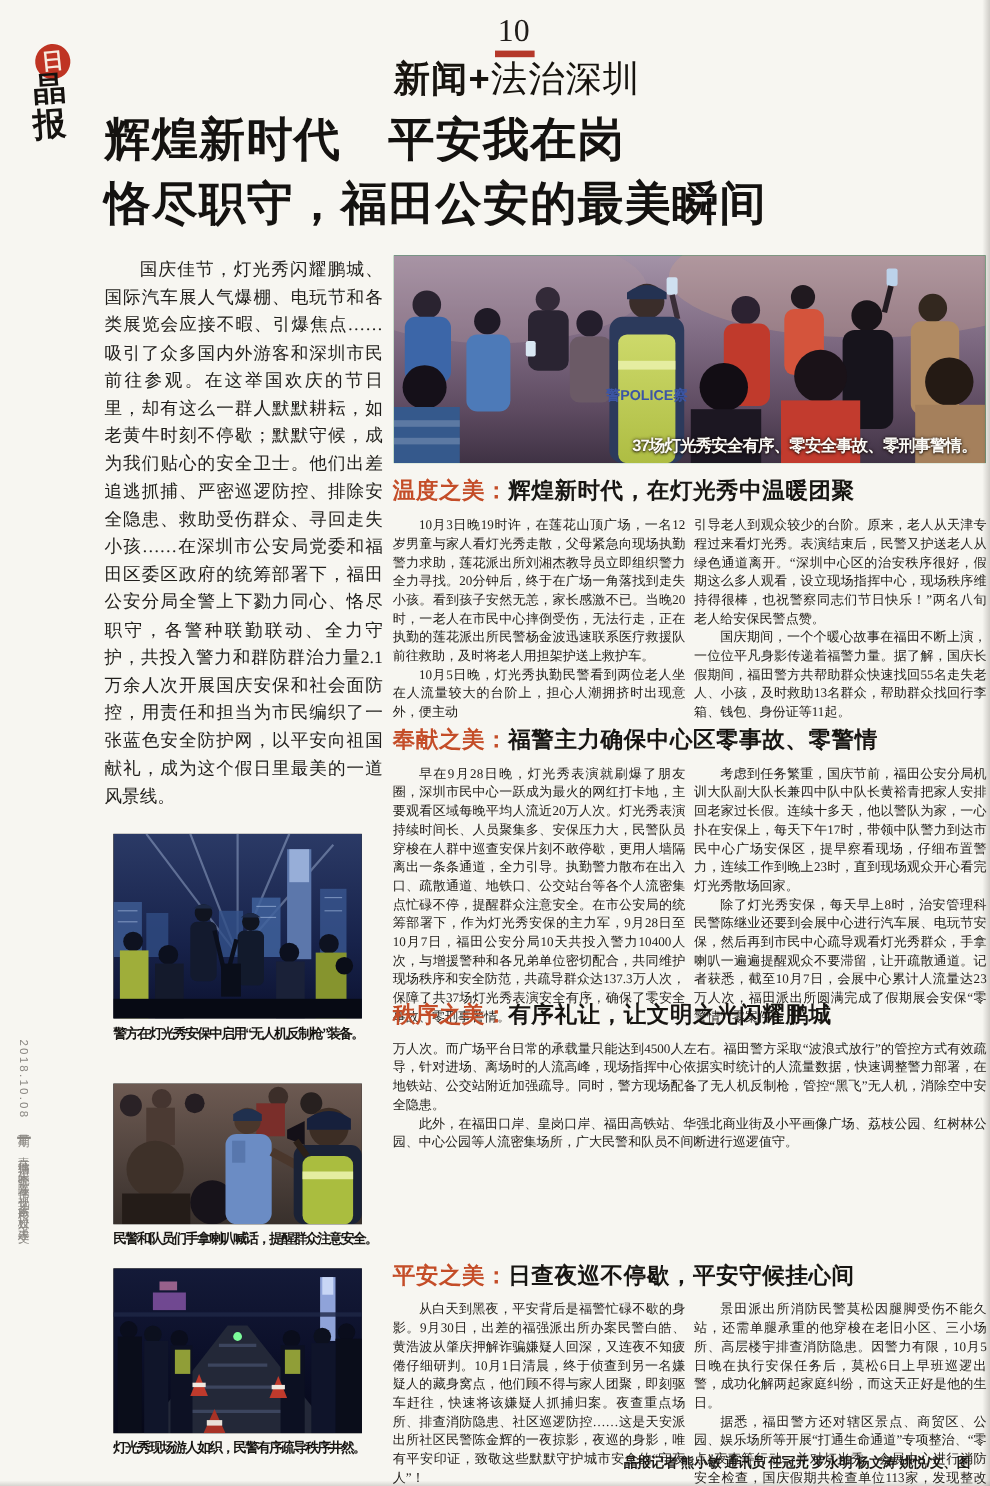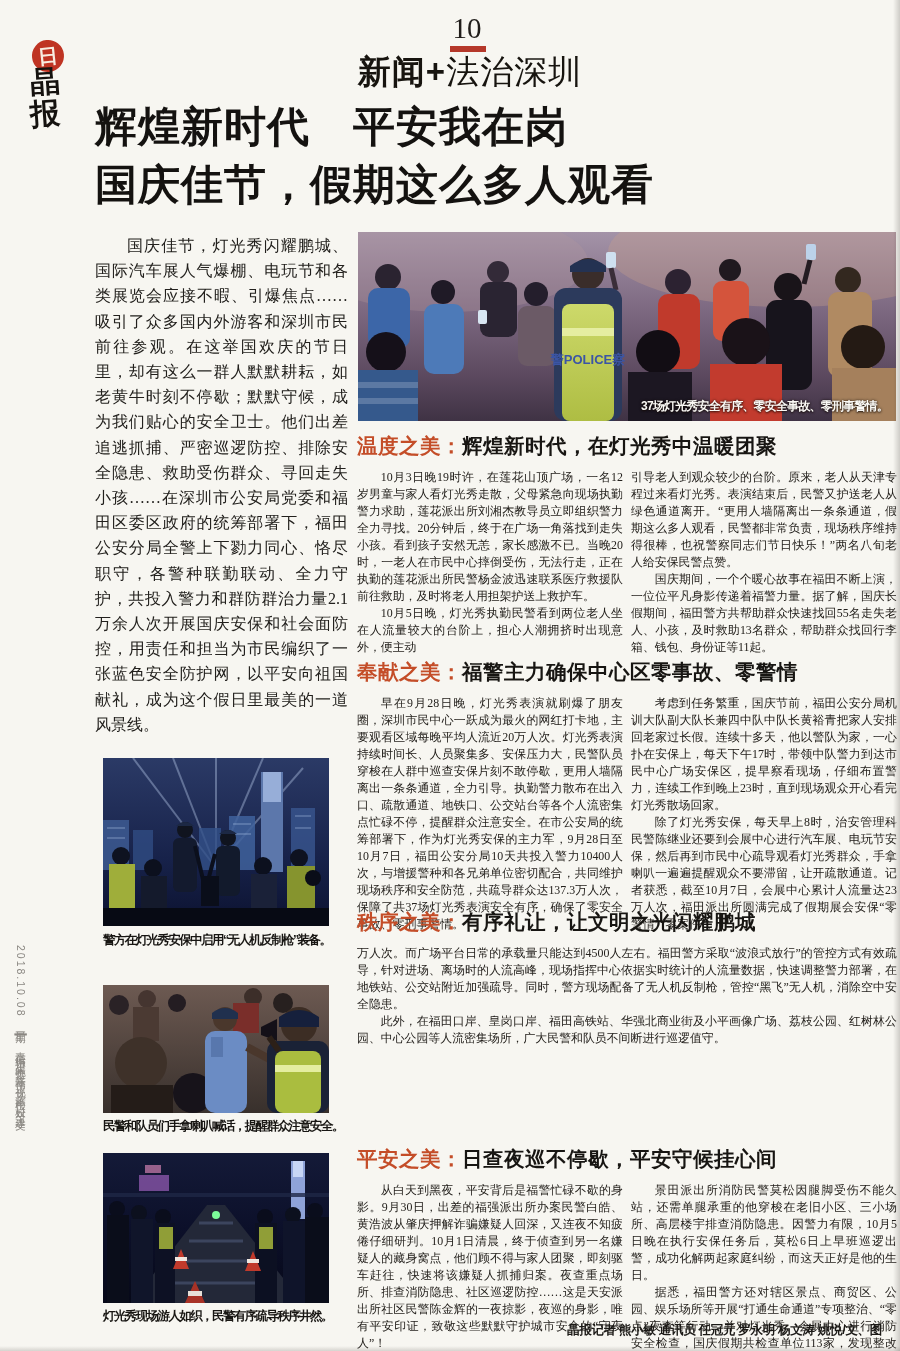--- a/index.html
+++ b/index.html
@@ -41,21 +41,21 @@
   .lphoto{position:absolute;left:103px;width:226px;overflow:hidden;background:#222;}
   .lphoto svg{display:block;width:100%;height:100%;}
   .lcaption{position:absolute;left:103px;width:240px;
     font-family:"Liberation Sans",sans-serif;font-weight:bold;font-size:12.5px;color:#181613;
     letter-spacing:-1.6px;white-space:nowrap;}
 
   
   .main-photo{position:absolute;left:358px;top:232px;width:538px;height:189px;background:#15803d;overflow:hidden;}
   .main-photo svg{display:block;width:100%;height:100%;}
   .main-caption{position:absolute;right:8px;bottom:6px;color:#fbfaf6;
-    font-family:"Liberation Sans",sans-serif;font-weight:bold;font-size:12px;letter-spacing:-0.8px;
+    font-family:"Liberation Sans",sans-serif;font-weight:bold;font-size:15px;letter-spacing:-0.8px;
     text-shadow:0 0 3px rgba(20,10,5,.85),0 1px 2px rgba(20,10,5,.7);}
 
   
   .sec{position:absolute;left:357px;width:540px;}
   .sec-head{font-family:"Liberation Sans",sans-serif;font-weight:bold;font-size:20.5px;
     letter-spacing:0.5px;margin-bottom:9px;white-space:nowrap;}
   .sec-label{color:#c44d28;}
   .sec-title{color:#171512;}
   .sec-body{display:flex;gap:8px;}
   .col{flex:1;min-width:0;}
@@ -82,21 +82,21 @@
   </div>
 
   <div class="page-number">10</div>
   <div class="page-number-bar"></div>
   <div class="section-banner">
     <span class="bold">新闻+</span><span class="light">法治深圳</span>
   </div>
 
   <div class="headline">
     <div>辉煌新时代　平安我在岗</div>
-    <div>国庆佳节，假期这么多人观看</div>
+    <div>恪尽职守，福田公安的最美瞬间</div>
   </div>
 
   <div class="intro">国庆佳节，灯光秀闪耀鹏城、国际汽车展人气爆棚、电玩节和各类展览会应接不暇、引爆焦点……吸引了众多国内外游客和深圳市民前往参观。在这举国欢庆的节日里，却有这么一群人默默耕耘，如老黄牛时刻不停歇；默默守候，成为我们贴心的安全卫士。他们出差追逃抓捕、严密巡逻防控、排除安全隐患、救助受伤群众、寻回走失小孩……在深圳市公安局党委和福田区委区政府的统筹部署下，福田公安分局全警上下勠力同心、恪尽职守，各警种联勤联动、全力守护，共投入警力和群防群治力量2.1万余人次开展国庆安保和社会面防控，用责任和担当为市民编织了一张蓝色安全防护网，以平安向祖国献礼，成为这个假日里最美的一道风景线。</div>
 
   <div class="main-photo">
     <svg viewBox="0 0 538 189" preserveAspectRatio="none">
       <defs>
         <linearGradient id="duskbg" x1="0" y1="0" x2="0" y2="1">
           <stop offset="0" stop-color="#a493a8"></stop>
             <stop offset="0.4" stop-color="#7e6a82"></stop>
@@ -159,21 +159,21 @@
   <div class="sec" style="top:432px">
     <div class="sec-head">
       <span class="sec-label">温度之美：</span><span class="sec-title">辉煌新时代，在灯光秀中温暖团聚</span>
     </div>
     <div class="sec-body">
       <div class="col">
         <p class="indent">10月3日晚19时许，在莲花山顶广场，一名12岁男童与家人看灯光秀走散，父母紧急向现场执勤警力求助，莲花派出所刘湘杰教导员立即组织警力全力寻找。20分钟后，终于在广场一角落找到走失小孩。看到孩子安然无恙，家长感激不已。当晚20时，一老人在市民中心摔倒受伤，无法行走，正在执勤的莲花派出所民警杨金波迅速联系医疗救援队前往救助，及时将老人用担架护送上救护车。</p>
         <p class="indent">10月5日晚，灯光秀执勤民警看到两位老人坐在人流量较大的台阶上，担心人潮拥挤时出现意外，便主动</p>
       </div>
       <div class="col">
-        <p>引导老人到观众较少的台阶。原来，老人从天津专程过来看灯光秀。表演结束后，民警又护送老人从绿色通道离开。“更用人墙隔离出一条条通道，假期这么多人观看，民警都非常负责，现场秩序维持得很棒，也祝警察同志们节日快乐！”两名八旬老人给安保民警点赞。</p>
+        <p>引导老人到观众较少的台阶。原来，老人从天津专程过来看灯光秀。表演结束后，民警又护送老人从绿色通道离开。“深圳中心区的治安秩序很好，假期这么多人观看，设立现场指挥中心，现场秩序维持得很棒，也祝警察同志们节日快乐！”两名八旬老人给安保民警点赞。</p>
         <p class="indent">国庆期间，一个个暖心故事在福田不断上演，一位位平凡身影传递着福警力量。据了解，国庆长假期间，福田警方共帮助群众快速找回55名走失老人、小孩，及时救助13名群众，帮助群众找回行李箱、钱包、身份证等11起。</p>
       </div>
     </div>
   </div>
 
   <div class="sec" style="top:658px">
     <div class="sec-head">
       <span class="sec-label">奉献之美：</span><span class="sec-title">福警主力确保中心区零事故、零警情</span>
     </div>
     <div class="sec-body">

